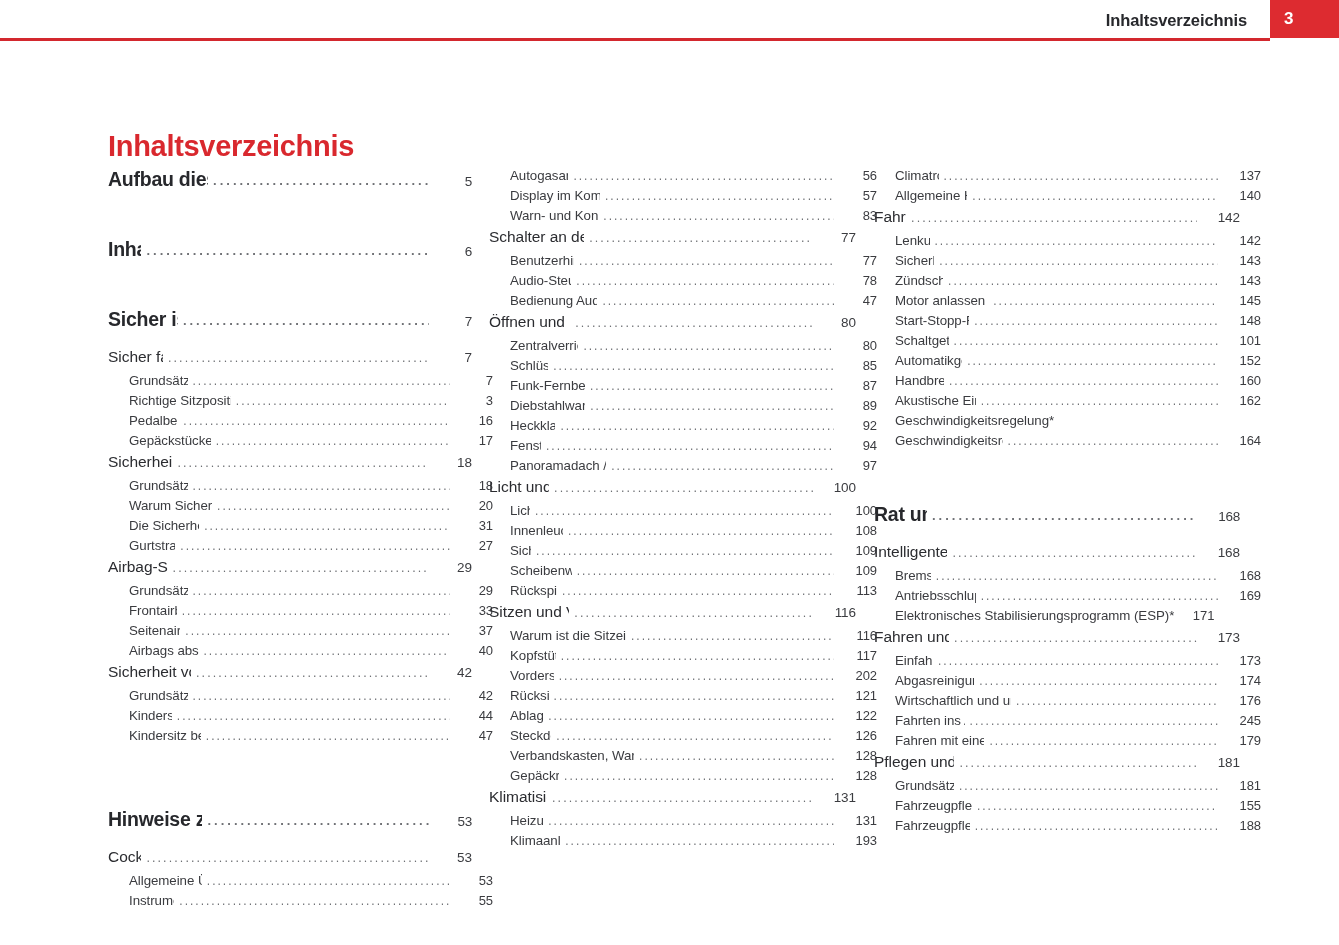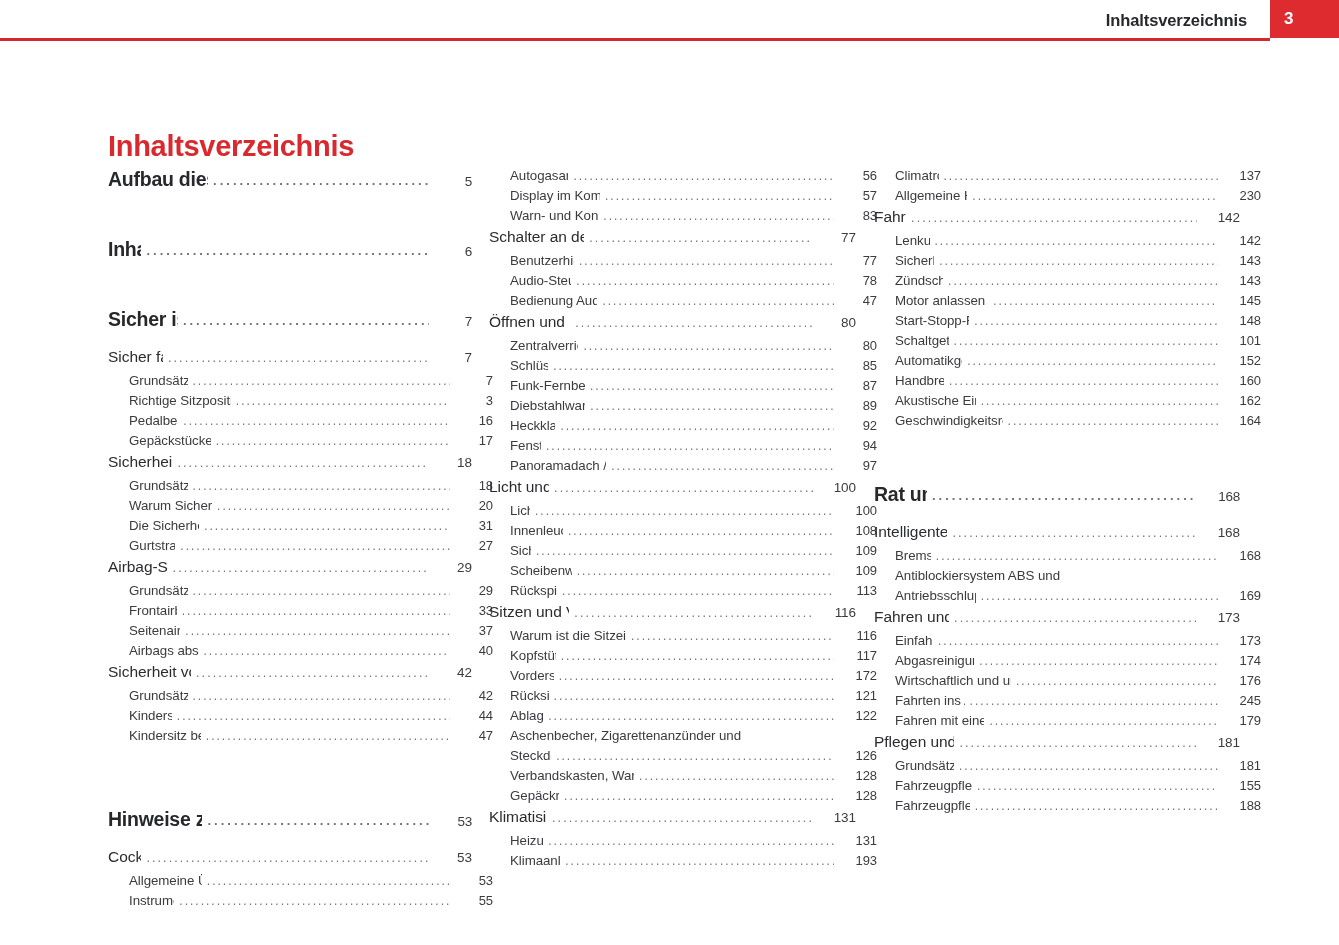--- a/index.html
+++ b/index.html
@@ -443,35 +443,31 @@
         <span class="pg">116</span>
       </div>
       <div class="entry lvl-sec">
         <span class="label">Kopfstützen</span>
         <span class="leader">..............................................................................</span>
         <span class="pg">117</span>
       </div>
       <div class="entry lvl-sec">
         <span class="label">Vordersitze</span>
         <span class="leader">..............................................................................</span>
-        <span class="pg">172</span>
+        <span class="pg">202</span>
       </div>
       <div class="entry lvl-sec">
         <span class="label">Rücksitze</span>
         <span class="leader">..............................................................................</span>
         <span class="pg">121</span>
       </div>
       <div class="entry lvl-sec">
         <span class="label">Ablagen</span>
         <span class="leader">..............................................................................</span>
         <span class="pg">122</span>
-      </div>
-      <div class="entry lvl-cont no-leader">
-        <span class="label">Aschenbecher, Zigarettenanzünder und</span>
-        <span class="pg"></span>
       </div>
       <div class="entry lvl-sec">
         <span class="label">Steckdose</span>
         <span class="leader">..............................................................................</span>
         <span class="pg">126</span>
       </div>
       <div class="entry lvl-sec">
         <span class="label">Verbandskasten, Warndreieck, Feuerlöscher*</span>
         <span class="leader">..............................................................................</span>
         <span class="pg">128</span>
@@ -499,21 +495,21 @@
     </div>
   <div class="col col-3" id="toc-col-2">
       <div class="entry lvl-sec">
         <span class="label">Climatronic</span>
         <span class="leader">..............................................................................</span>
         <span class="pg">137</span>
       </div>
       <div class="entry lvl-sec">
         <span class="label">Allgemeine Hinweise</span>
         <span class="leader">..............................................................................</span>
-        <span class="pg">230</span>
+        <span class="pg">140</span>
       </div>
       <div class="entry lvl-chap">
         <span class="label">Fahren</span>
         <span class="leader">..............................................................................</span>
         <span class="pg">142</span>
       </div>
       <div class="entry lvl-sec">
         <span class="label">Lenkung</span>
         <span class="leader">..............................................................................</span>
         <span class="pg">142</span>
@@ -550,20 +546,24 @@
       </div>
       <div class="entry lvl-sec">
         <span class="label">Handbremse</span>
         <span class="leader">..............................................................................</span>
         <span class="pg">160</span>
       </div>
       <div class="entry lvl-sec">
         <span class="label">Akustische Einparkhilfe*</span>
         <span class="leader">..............................................................................</span>
         <span class="pg">162</span>
+      </div>
+      <div class="entry lvl-cont no-leader">
+        <span class="label">Geschwindigkeitsregelung*</span>
+        <span class="pg"></span>
       </div>
       <div class="entry lvl-sec">
         <span class="label">Geschwindigkeitsregelanlage (GRA)</span>
         <span class="leader">..............................................................................</span>
         <span class="pg">164</span>
       </div>
       <div class="gap-xl"></div>
       <div class="gap-sm"></div>
       <div class="entry lvl-part">
         <span class="label">Rat und Tat</span>
@@ -574,28 +574,28 @@
       <div class="entry lvl-chap">
         <span class="label">Intelligente Technik</span>
         <span class="leader">..............................................................................</span>
         <span class="pg">168</span>
       </div>
       <div class="entry lvl-sec">
         <span class="label">Bremsen</span>
         <span class="leader">..............................................................................</span>
         <span class="pg">168</span>
       </div>
-      <div class="entry lvl-cont no-leader">
-        <span class="label">Antiblockiersystem ABS und</span>
-        <span class="pg"></span>
-      </div>
       <div class="entry lvl-sec">
         <span class="label">Antriebsschlupfregelung</span>
         <span class="leader">..............................................................................</span>
         <span class="pg">169</span>
+      </div>
+      <div class="entry lvl-sec no-leader">
+        <span class="label">Elektronisches Stabilisierungsprogramm (ESP)*</span>
+        <span class="pg">171</span>
       </div>
       <div class="entry lvl-chap">
         <span class="label">Fahren und Umwelt</span>
         <span class="leader">..............................................................................</span>
         <span class="pg">173</span>
       </div>
       <div class="entry lvl-sec">
         <span class="label">Einfahren</span>
         <span class="leader">..............................................................................</span>
         <span class="pg">173</span>

